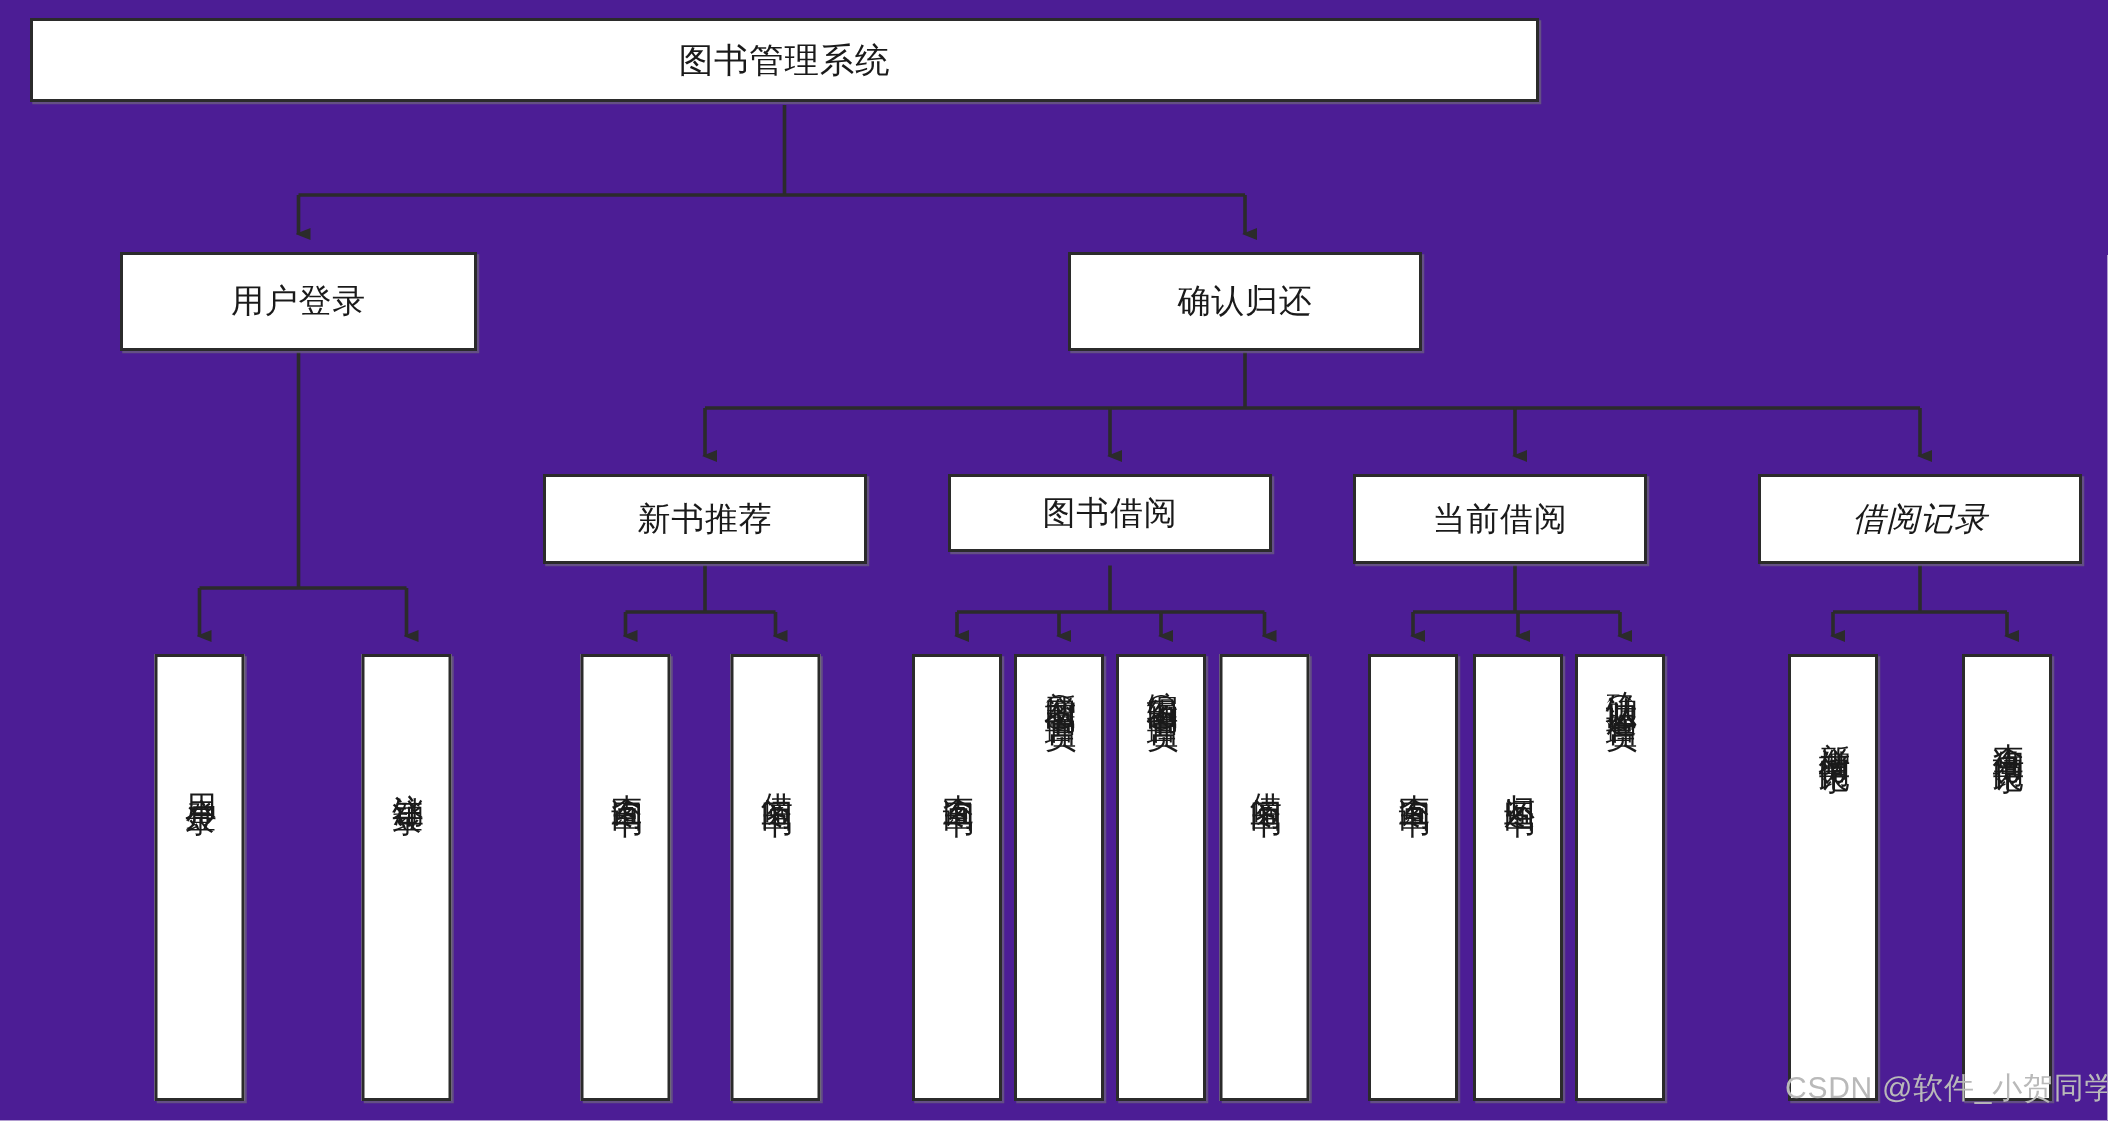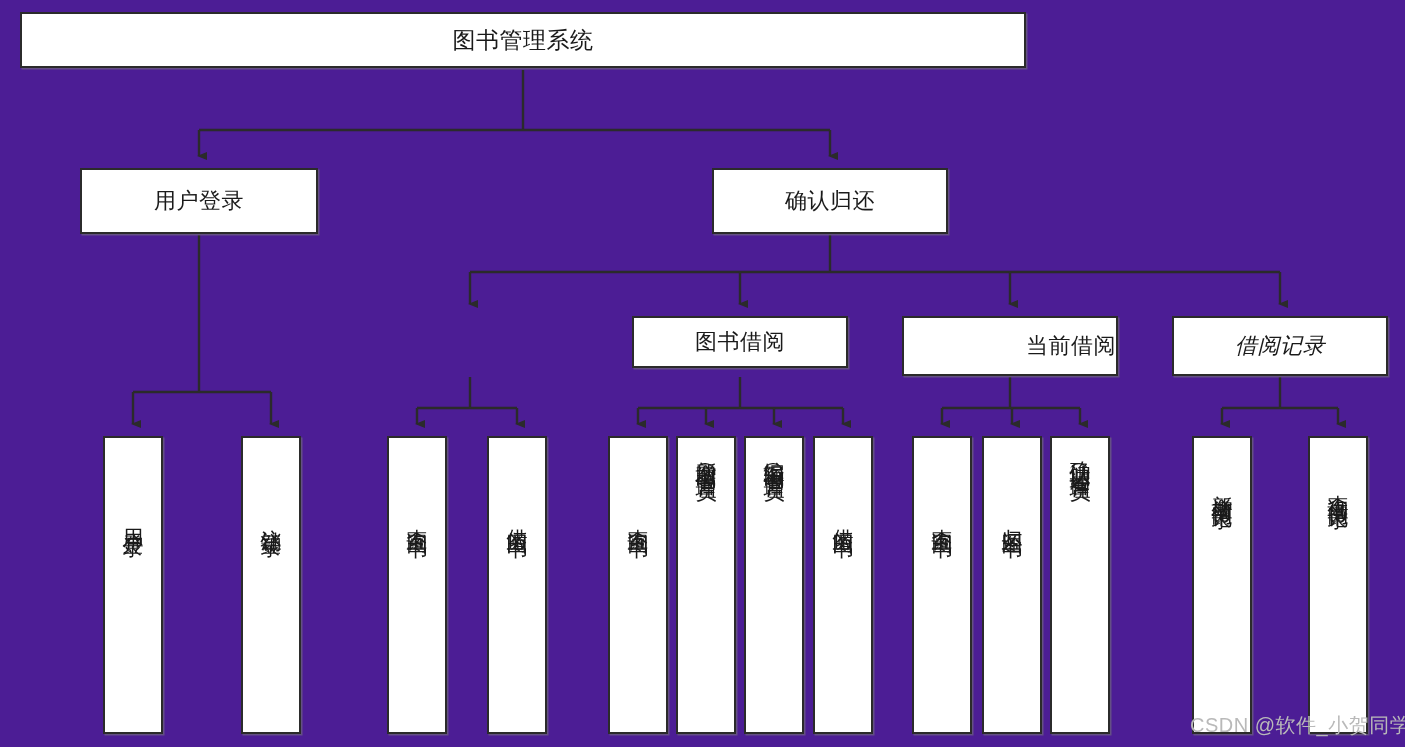--- a/index.html
+++ b/index.html
@@ -130,24 +130,27 @@
     <span class="lbl">图书管理系统</span>
   </div>
 
   <div class="node h" style="left:80px; top:168px; width:238px; height:66px;">
     <span class="lbl">用户登录</span>
   </div>
   <div class="node h" style="left:712px; top:168px; width:236px; height:66px;">
     <span class="lbl">确认归还</span>
   </div>
 
+  <div class="node h" style="left:362px; top:316px; width:216px; height:60px;">
+    <span class="lbl">新书推荐</span>
+  </div>
   <div class="node h" style="left:632px; top:316px; width:216px; height:52px;">
     <span class="lbl">图书借阅</span>
   </div>
-  <div class="node h" style="left:902px; top:316px; width:216px; height:60px;justify-content:flex-end;">
+  <div class="node h" style="left:902px; top:316px; width:196px; height:60px;">
     <span class="lbl">当前借阅</span>
   </div>
   <div class="node h" style="left:1172px; top:316px; width:216px; height:60px;font-style:italic;">
     <span class="lbl">借阅记录</span>
   </div>
 
   <div class="node v" style="left:103px; top:436px; width:60px; height:298px; padding-top:74px;">
     <span class="lbl">用户登录</span>
   </div>
   <div class="node v" style="left:241px; top:436px; width:60px; height:298px; padding-top:74px;">

